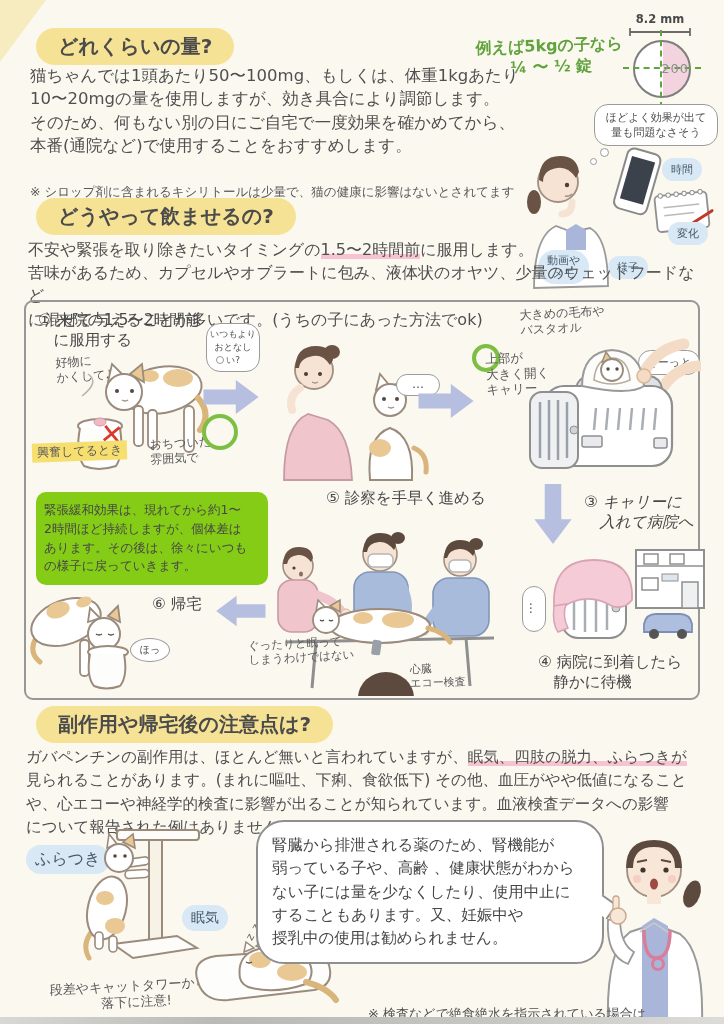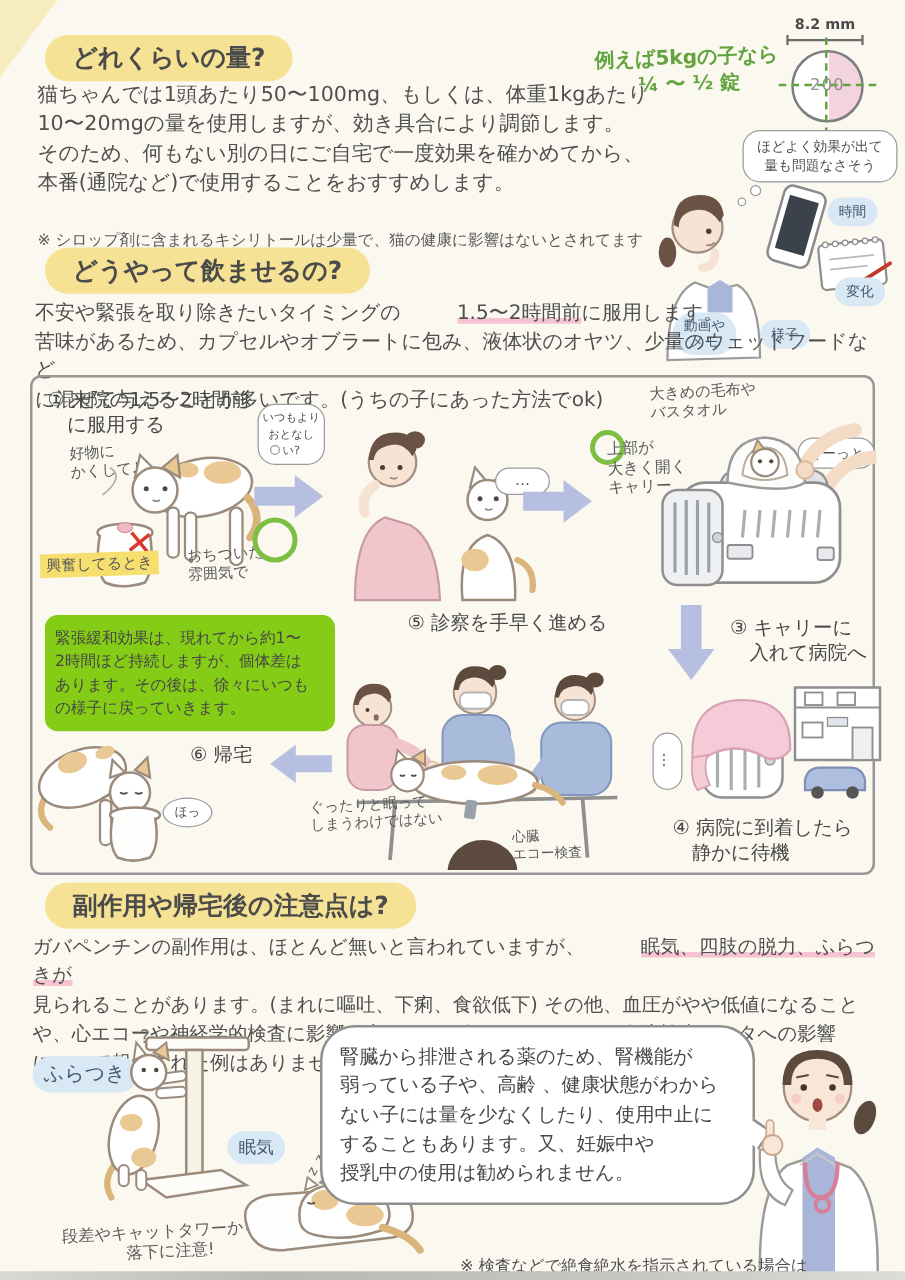--- a/index.html
+++ b/index.html
@@ -5,21 +5,21 @@
   html,body{margin:0;padding:0;background:#e9e7e1;}
   .page{position:relative;width:724px;height:1024px;margin:0 auto;background:#fbf8f0;overflow:hidden;
         font-family:"DejaVu Sans","Liberation Sans",sans-serif;color:#4e4e4e;}
   .abs{position:absolute;}
   .pre{white-space:pre-line;}
   .h-pill{background:#f6e294;border-radius:22px;padding:5px 22px;font-size:20px;font-weight:bold;color:#4b4b4b;display:inline-block;text-align:center;}
   .body-txt{font-size:16.5px;line-height:1.42;color:#4f4f4f;}
   .small-note{font-size:12.5px;color:#595959;margin-top:32px;}
   .hand{font-size:12px;color:#5a5a5a;line-height:1.25;}
   .green-hand{color:#61a33c;font-size:16px;font-weight:bold;line-height:1.3;}
-  .hl-pink{background:linear-gradient(transparent 74%, #f7c3d2 74%);margin-left:45px;}
+  .hl-pink{background:linear-gradient(transparent 74%, #f7c3d2 74%);}
   .bub{background:#fff;border:1.5px solid #9b9b9b;border-radius:14px;text-align:center;color:#4f4f4f;box-sizing:border-box;}
   .tagb{background:#d8e8f4;border-radius:18px;text-align:center;color:#47596a;padding:4px 9px;}
   .ring{border-radius:50%;border:4.5px solid #7cbf43;box-sizing:border-box;}
   .dotc{background:#fff;border:1.2px solid #9b9b9b;border-radius:50%;}
   .panel{border:2px solid #979797;border-radius:9px;}
   .step-label{font-size:15.5px;color:#484848;line-height:1.3;}
   .info-box{background:#84cc16;border-radius:10px;padding:9px 8px;font-size:12.5px;line-height:1.5;color:#474747;}
   .arrow-svg polygon{fill:#b7bfe0;}
   .vet-bub{background:#fff;border:2px solid #8f8f8f;border-radius:28px;padding:12px 14px;font-size:15.5px;line-height:1.5;color:#474747;box-sizing:border-box;}
   .vet-bub-tail{width:16px;height:16px;background:#fff;border-right:2px solid #8f8f8f;border-top:2px solid #8f8f8f;transform:rotate(35deg);}
@@ -48,21 +48,21 @@
 
   <div class="abs" style="left:620px;top:12px;width:80px;text-align:center;">
     <div style="font-size:11.5px;font-weight:bold;color:#4a4a4a;">8.2 mm</div>
     <svg class="abs" style="left:8px;top:15px;" width="64" height="10">
       <path d="M2,1 L2,9 M2,5 L62,5 M62,1 L62,9" stroke="#6b6b6b" stroke-width="1.8" fill="none"></path>
     </svg>
     <div class="abs" style="left:13px;top:28px;width:54px;height:54px;border:2.5px solid #7e7e7e;border-radius:50%;
          background:linear-gradient(90deg,#ffffff 52%,#f3d3de 52%);">
       <div class="abs" style="left:25px;top:-12px;height:78px;border-left:2px dashed #5fa53e;"></div>
       <div class="abs" style="top:25px;left:-12px;width:78px;border-top:2px dashed #5fa53e;"></div>
-      <div class="abs" style="left:0;top:19px;width:54px;text-align:center;font-size:13px;color:#8e8e8e;letter-spacing:1px;">200</div>
+      <div class="abs" style="left:0;top:19px;width:54px;text-align:right;font-size:13px;color:#8e8e8e;letter-spacing:1px;">200</div>
     </div>
   </div>
 
   <div class="abs bub pre" style="left:594px;top:104px;width:124px;padding:5px 4px;font-size:11px;">ほどよく効果が出て
 量も問題なさそう</div>
   <div class="abs dotc" style="left:600px;top:148px;width:7px;height:7px;"></div>
   <div class="abs dotc" style="left:590px;top:158px;width:5px;height:5px;"></div>
 
   <svg class="abs" style="left:514px;top:138px;" width="206" height="155" viewBox="0 0 206 155">
     <ellipse cx="20" cy="64" rx="7" ry="12" fill="#6a5344"></ellipse>
@@ -198,21 +198,21 @@
     <polygon points="86,32 90,22 96,30" fill="#e9c893" stroke="#9a8b7c" stroke-width="1.4"></polygon>
     <circle cx="96" cy="40" r="11" fill="#fff" stroke="#9a8b7c" stroke-width="1.8"></circle>
     <circle cx="92" cy="39" r="1.7" fill="#55493e"></circle>
       <circle cx="101" cy="39" r="1.7" fill="#55493e"></circle>
     <circle cx="128" cy="46" r="7" fill="#f3dbc6" stroke="#d9b89a" stroke-width="1.5"></circle>
   </svg>
 
   <svg class="abs arrow-svg" style="left:530px;top:484px;" width="46" height="62" viewBox="0 0 40 60">
     <polygon points="12,0 28,0 28,34 38,34 20,58 2,34 12,34"></polygon>
   </svg>
-  <div class="abs step-label pre" style="left:584px;top:492px;">③ キャリーに
+  <div class="abs step-label pre" style="left:584px;top:492px;font-style:italic;">③ キャリーに
 　入れて病院へ</div>
 
   <div class="abs info-box pre" style="left:36px;top:492px;width:216px;">緊張緩和効果は、現れてから約1〜
 2時間ほど持続しますが、個体差は
 あります。その後は、徐々にいつも
 の様子に戻っていきます。</div>
 
   <div class="abs step-label" style="left:152px;top:594px;">⑥ 帰宅</div>
   <svg class="abs arrow-svg" style="left:214px;top:594px;" width="52" height="34" viewBox="0 0 60 40">
     <polygon points="60,12 26,12 26,2 2,20 26,38 26,28 60,28"></polygon>

